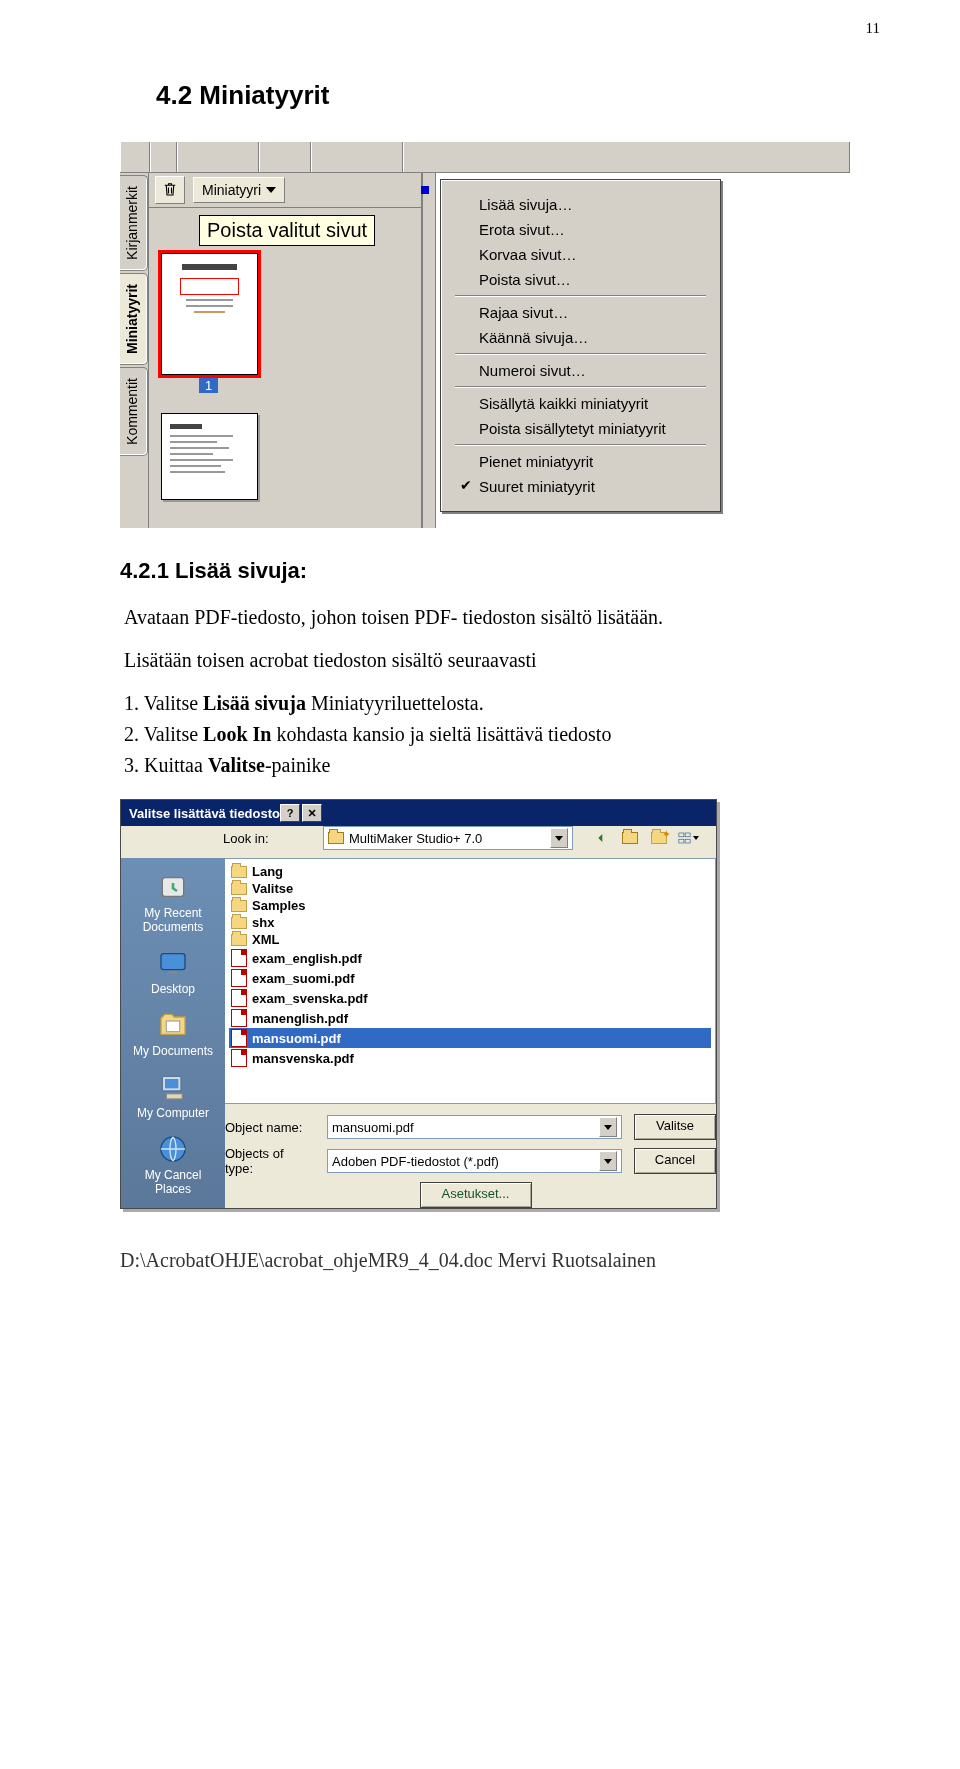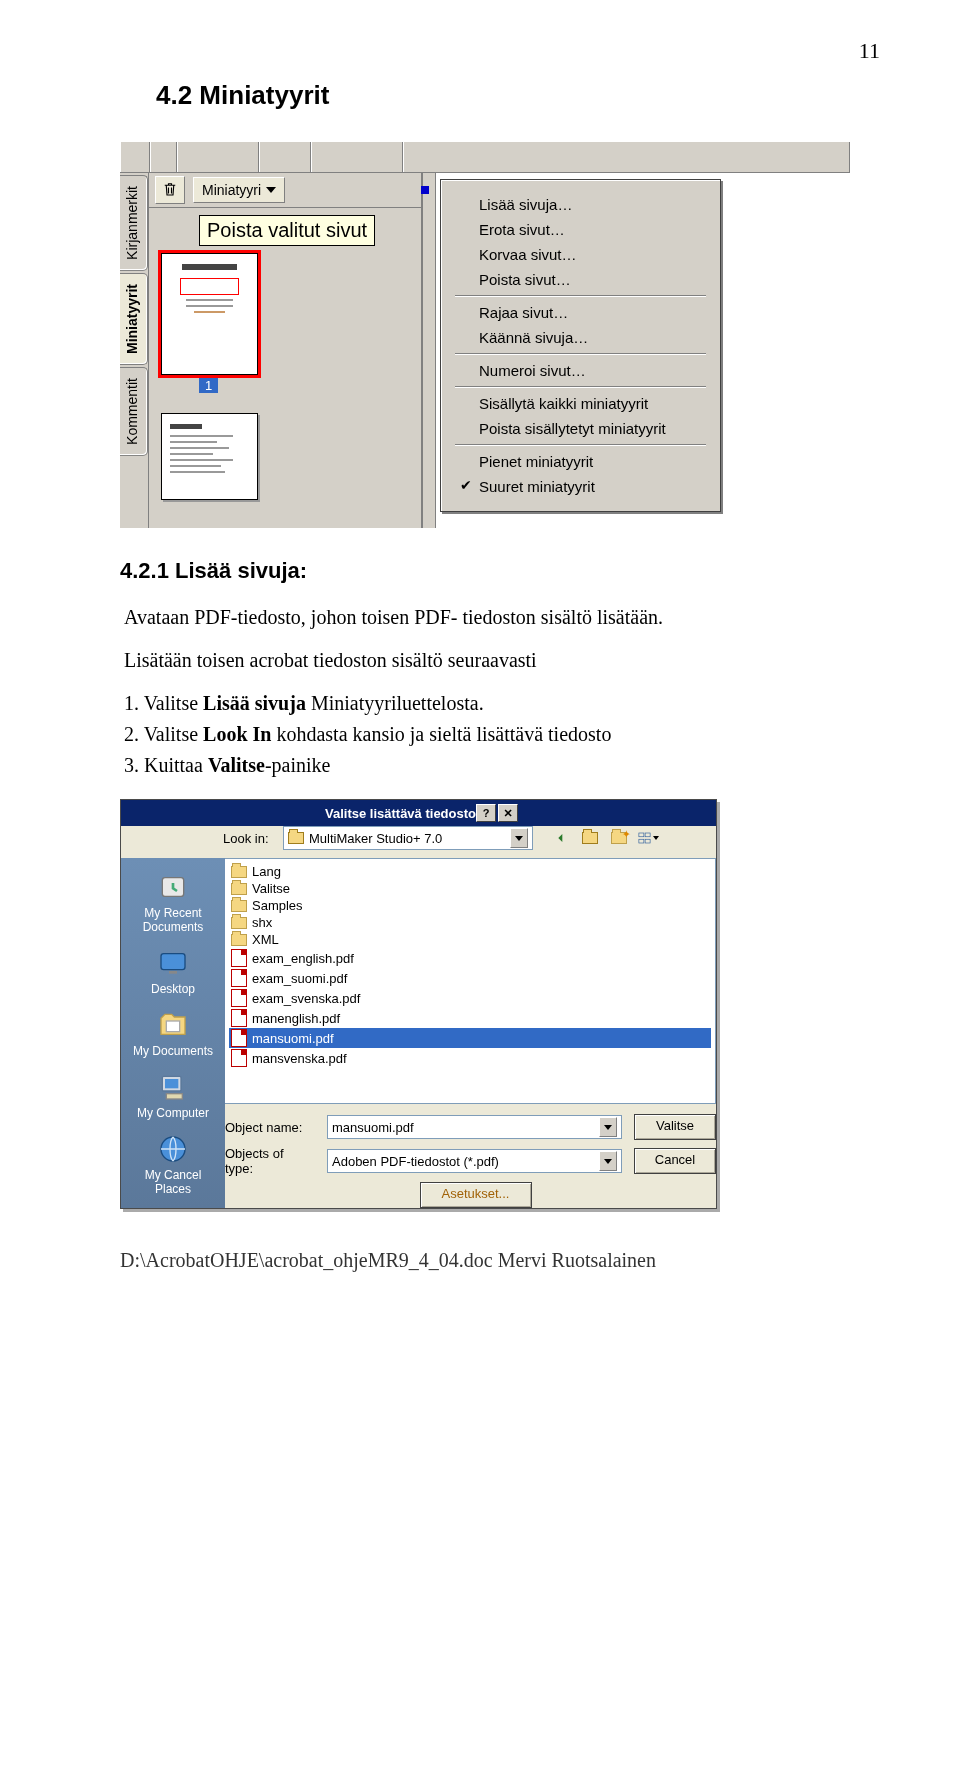--- a/index.html
+++ b/index.html
@@ -11,22 +11,21 @@
     width: 960px;
   }
   .page {
     padding: 40px 100px 40px 120px;
     position: relative;
   }
   .page-num {
     position: absolute;
     top: 20px;
     right: 80px;
-    font-size: 22px;
-    margin-top: 18px;
+    font-size: 15px;
   }
   h2.section-title {
     font-family: Arial, sans-serif;
     font-weight: bold;
     font-size: 26px;
     margin-top: 40px;
     margin-bottom: 30px;
     margin-left: 36px;
   }
   h3.subsection-title {
@@ -217,37 +216,37 @@
   }
   .dlg-title {
     height: 26px;
     background: linear-gradient(180deg, #0a246a 0%, #3a6ea5 100%);
     background: #0a246a;
     color: #fff;
     font-weight: bold;
     display: flex;
     align-items: center;
     padding: 0 2px 0 8px;
-    justify-content: center;
+    justify-content: flex-start;
   }
   .dlg-title-btns { display:flex; gap:2px; }
   .dlg-title-btn {
     width:18px; height:16px; background:#d4d0c8;
     border:1px solid #fff; border-right-color:#404040; border-bottom-color:#404040;
     display:flex; align-items:center; justify-content:center; font-size:11px; color:#000;
   }
   .dlg-body { padding: 0; }
   .dlg-row { display:flex; align-items:center; margin-bottom:8px; gap: 6px;}
   .lbl { width:72px; text-align:left; }
   .combo {
     flex:none;
     height:22px; background:#fff; border:1px solid #7f9db9;
     display:flex; align-items:center; padding:0 4px; gap:5px;
   }
-  .combo.lookin { width:240px; }
+  .combo.lookin { width:240px;margin-left:40px; }
   .combo .dd {
     margin-left:auto; width:16px; height:18px; background:#d4d0c8;
     border:1px solid #fff; border-right-color:#808080; border-bottom-color:#808080;
     display:flex; align-items:center; justify-content:center;
   }
   .toolbar-icons { display:flex; gap:5px; margin-left:10px; align-items:center; }
   .tbtn {
     width:22px; height:22px;
     display:flex; align-items:center; justify-content:center;
     border:1px solid transparent;
@@ -275,20 +274,21 @@
   }
 
   .files-area {
     flex: 1;
     background: #fff;
     border: 1px solid #7f9db9;
     border-left: none;
     height: 244px;
     padding: 4px 4px;
     overflow: hidden;
+    font-weight: bold;
   }
   .file-row {
     display: flex; align-items: center; gap: 5px;
     padding: 1px 2px;
     font-size: 13px;
   }
   .file-row.sel {
     background: #316ac5; color: #fff;
   }
 
@@ -296,21 +296,21 @@
   .dlg-bottom .row { display:flex; align-items:center; gap:12px; }
   .dlg-bottom .row .combo { flex:1; }
   .winbtn {
     width: 80px; height: 24px;
     background: #ece9d8;
     border: 1px solid #404040;
     box-shadow: inset 1px 1px 0 #fff, inset -1px -1px 0 #aca899;
     text-align:center; line-height:22px;
     font-size: 13px;
   }
-  .winbtn.disabled { color:#a16207; }
+  .winbtn.disabled { color:#14532d; }
 
   
   .ico-folder-open {
     width:16px; height:12px; position:relative;
   }
   .ico-folder-open::before {
     content:""; position:absolute; inset:0; background:#f5d782; border:1px solid #a07d1c;
   }
   .ico-folder-open::after {
     content:""; position:absolute; top:-3px; left:1px; width:7px; height:3px; background:#f5d782; border:1px solid #a07d1c; border-bottom:none;

